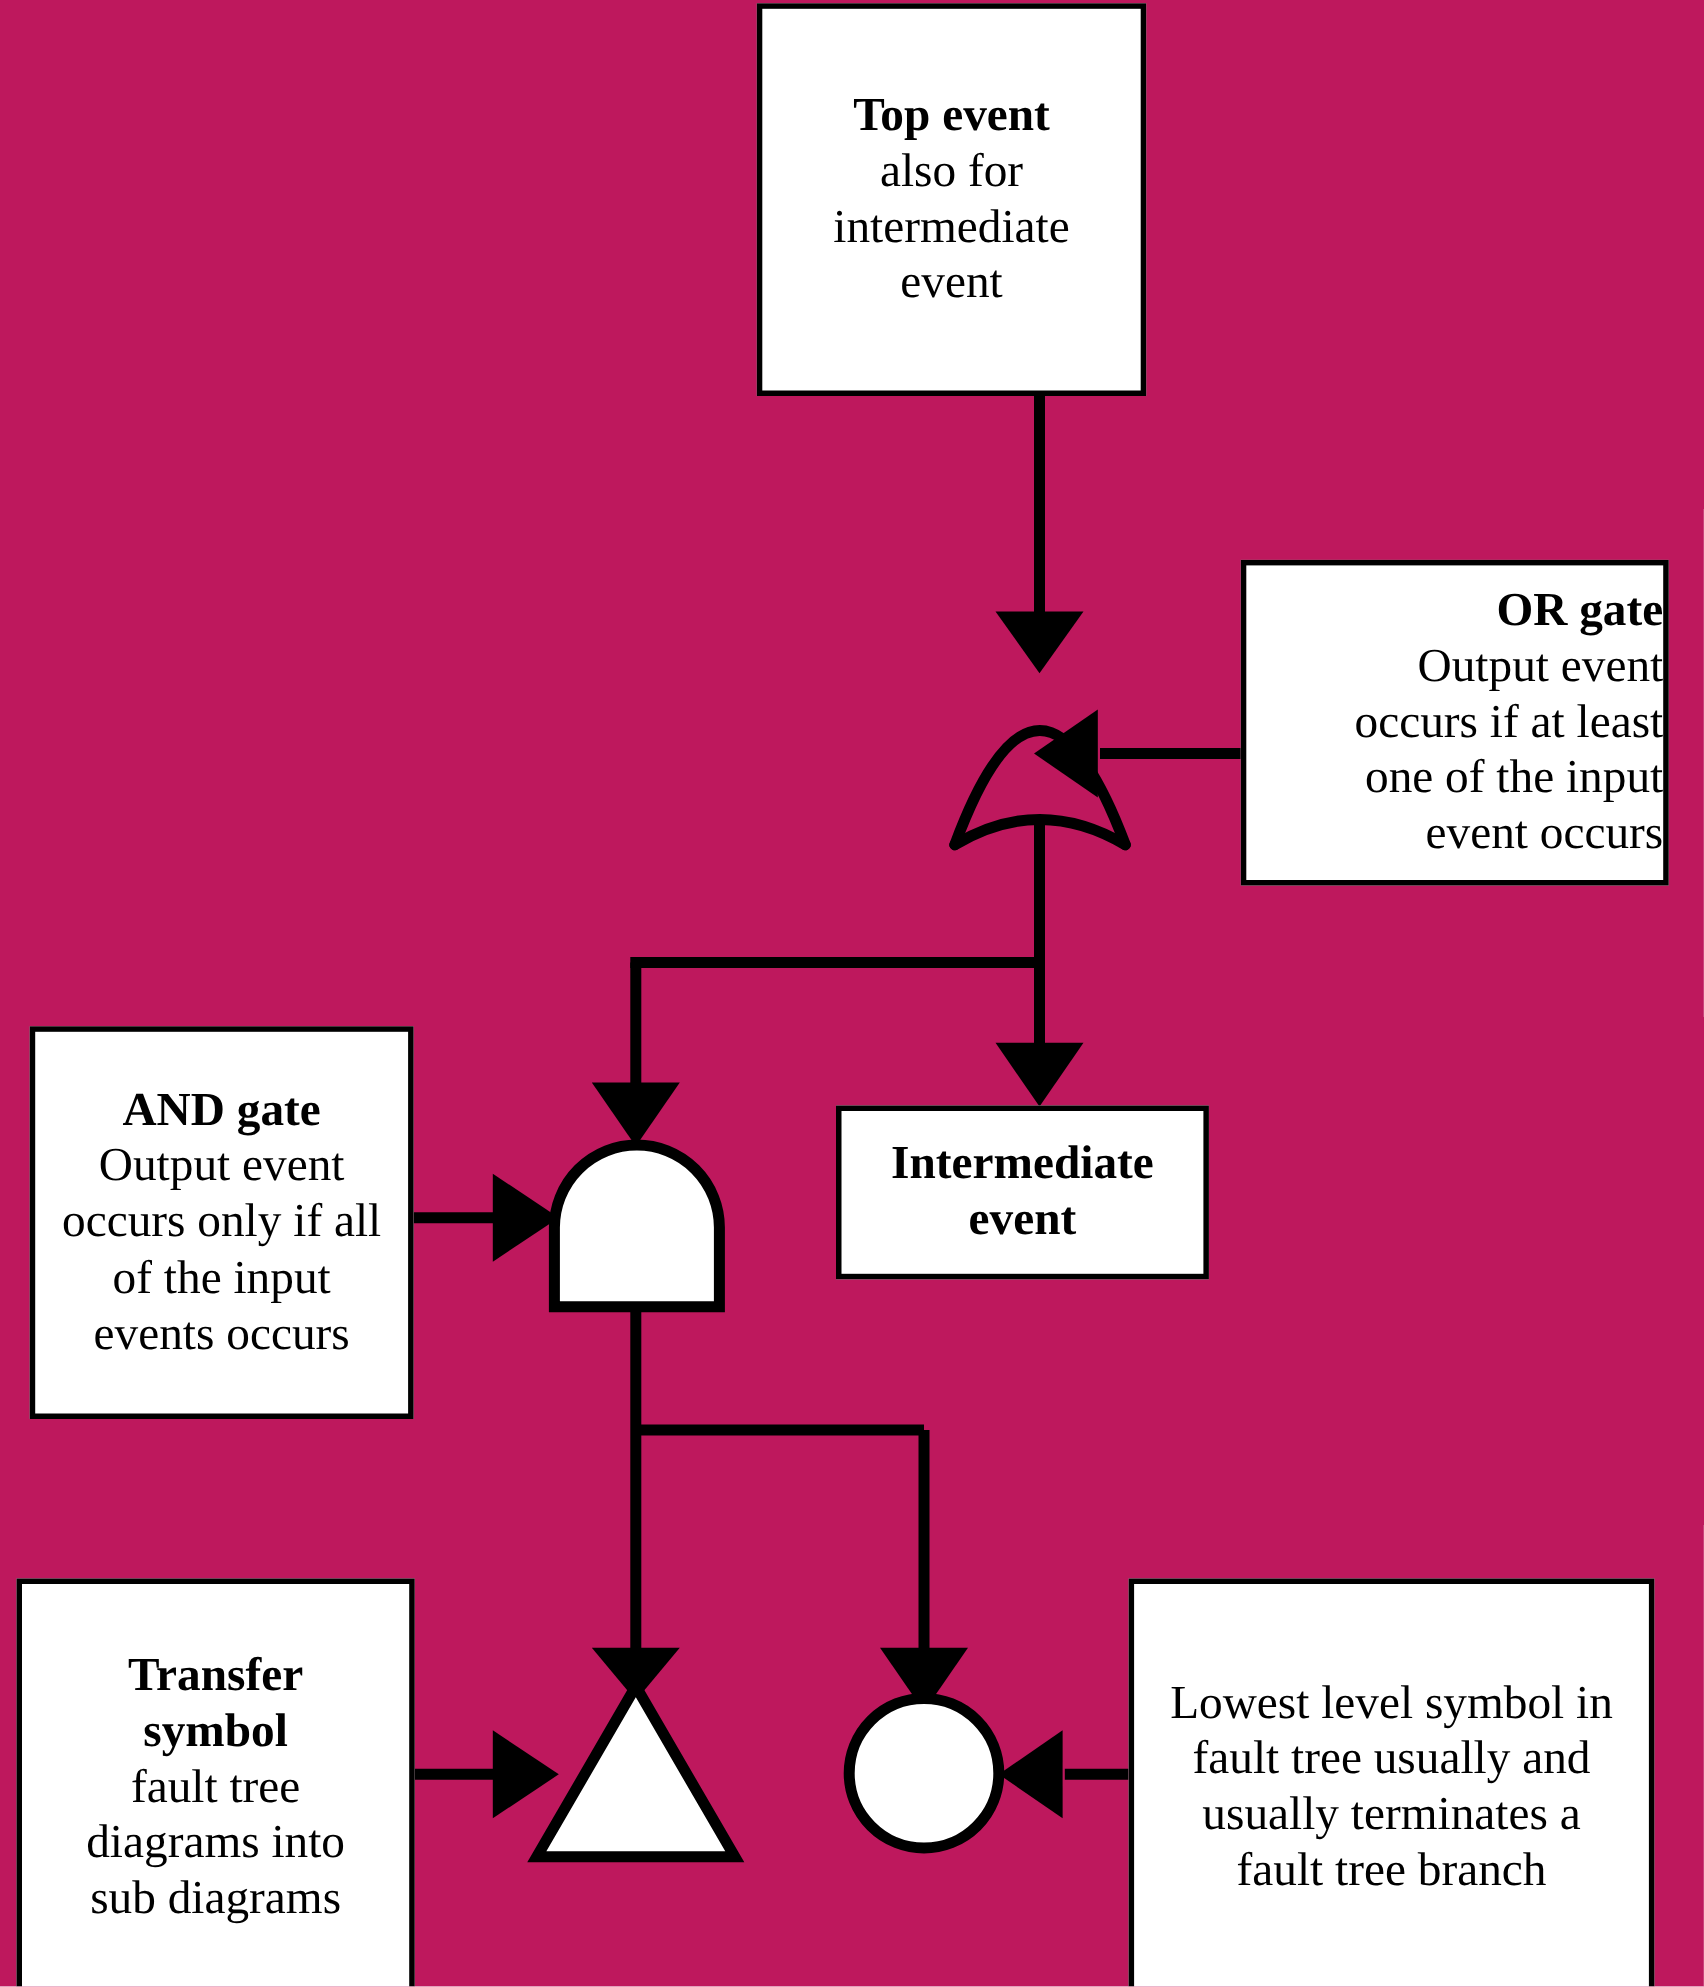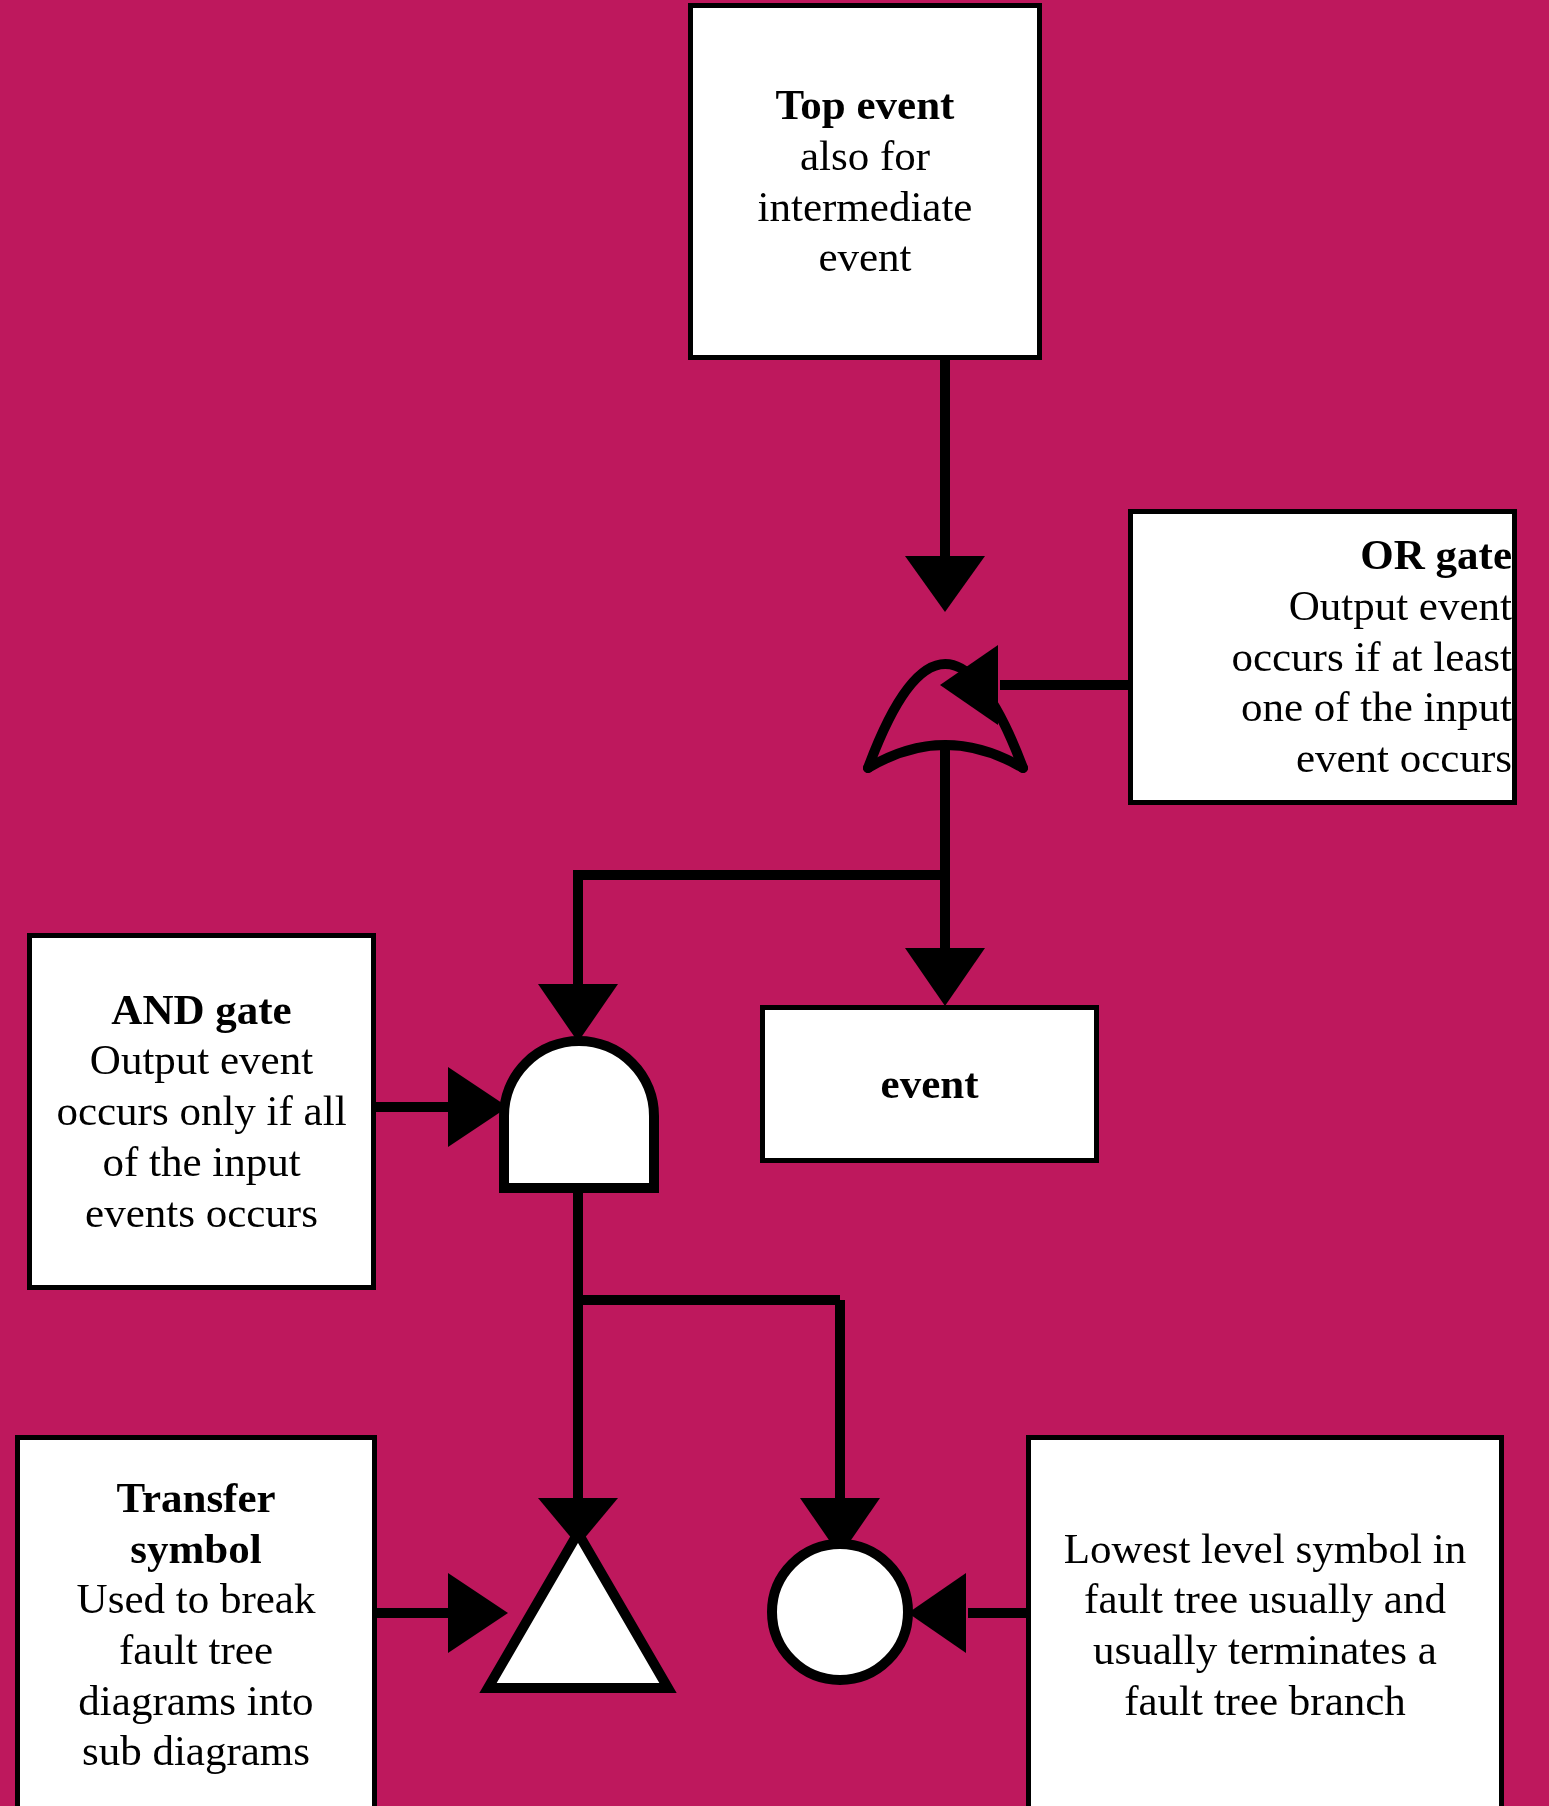--- a/index.html
+++ b/index.html
@@ -161,28 +161,28 @@
     <span class="legend-title">AND gate</span>
     <span class="legend-body">
       <span class="legend-body-line">Output event</span>
       <span class="legend-body-line">occurs only if all</span>
       <span class="legend-body-line">of the input</span>
       <span class="legend-body-line">events occurs</span>
     </span>
   </div>
 
   <div class="legend-box" id="box-intermediate">
+    <span class="legend-title">Intermediate</span>
     <span class="legend-title">event</span>
   </div>
 
   <div class="legend-box" id="box-transfer">
     <span class="legend-title">Transfer</span>
     <span class="legend-title">symbol</span>
     <span class="legend-body">
-      <span class="legend-body-line">Used to break</span>
       <span class="legend-body-line">fault tree</span>
       <span class="legend-body-line">diagrams into</span>
       <span class="legend-body-line">sub diagrams</span>
     </span>
   </div>
 
   <div class="legend-box" id="box-basic-event">
     <span class="legend-body">
       <span class="legend-body-line">Lowest level symbol in</span>
       <span class="legend-body-line">fault tree usually and</span>

